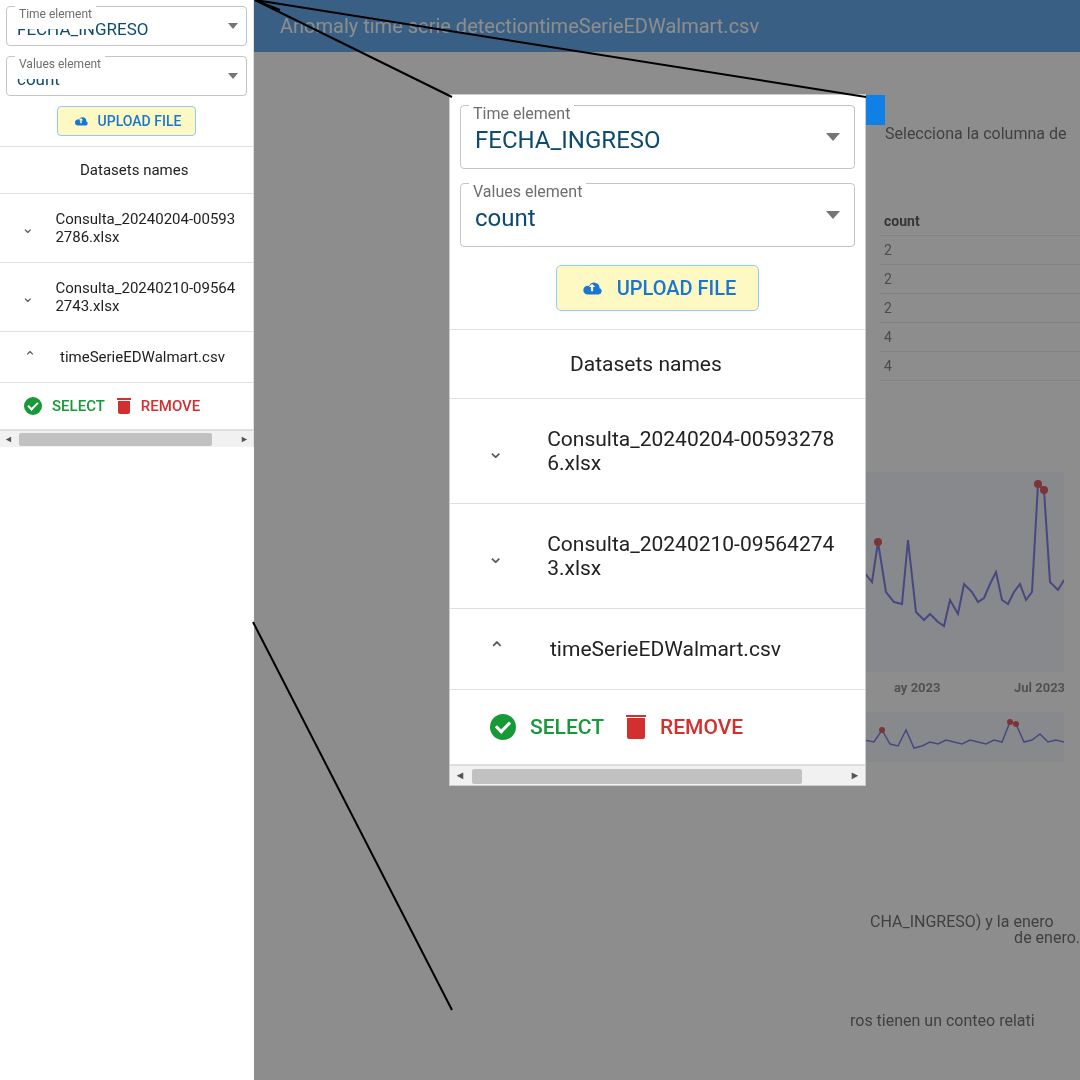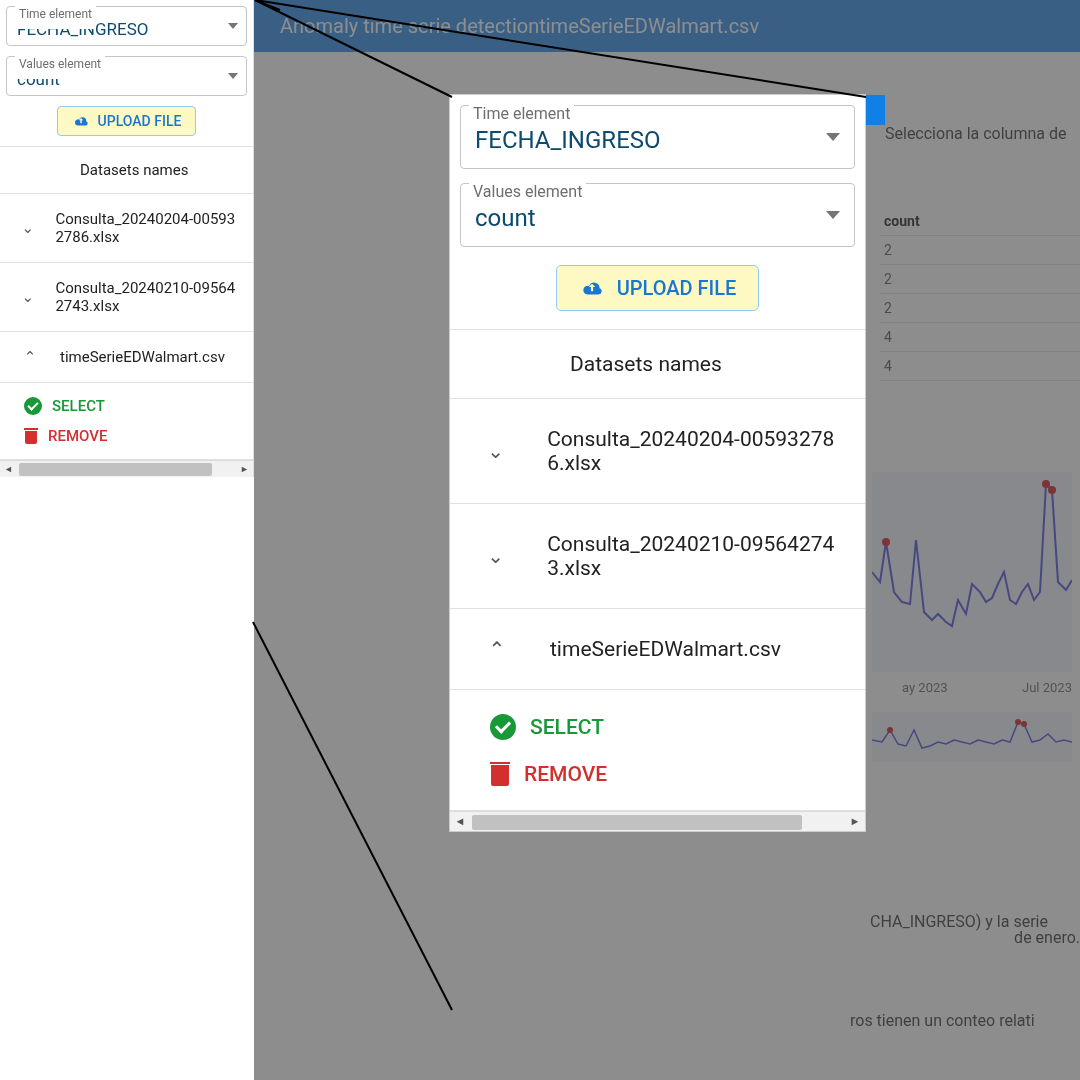--- a/index.html
+++ b/index.html
@@ -25,21 +25,21 @@
   .sidebar-sm{position:absolute;top:0;left:0;width:254px;background:#fff;border-right:1px solid var(--row-border);}
   .sel-wrap{position:relative;border:1px solid var(--grey-border);border-radius:4px;margin:6px 6px 0 6px;padding:12px 10px 6px 10px;}
   .sel-label{position:absolute;top:-8px;left:8px;background:#fff;padding:8px 4px;font-size:12px;color:var(--grey-text);}
   .sel-val{font-size:17px;color:#0c4a6e;}
   .sel-caret{position:absolute;right:8px;top:50%;transform:translateY(-50%);width:0;height:0;border-left:5px solid transparent;border-right:5px solid transparent;border-top:6px solid #757575;}
   .upload-row{display:flex;justify-content:center;padding:10px 0;border-bottom:1px solid var(--row-border);}
   .upload-btn{border:1px solid #90caf9;border-radius:4px;color:var(--blue);font-size:14px;font-weight:500;padding:6px 14px;display:inline-flex;align-items:center;gap:8px;background:#fef9c3;}
   .ds-head{padding:14px 0 14px 80px;font-size:15px;color:#222;border-bottom:1px solid var(--row-border);}
   .ds-item{display:flex;align-items:center;gap:20px;padding:16px 10px 16px 20px;border-bottom:1px solid var(--row-border);font-size:15px;color:#222;}
   .chev{width:20px;text-align:center;color:#555;}
-  .ds-actions{padding:14px 0 14px 24px;display:flex;flex-direction:column;gap:12px;border-bottom:1px solid var(--row-border);}
+  .ds-actions{padding:14px 0 14px 24px;display:flex;gap:12px;border-bottom:1px solid var(--row-border);}
   .act{display:inline-flex;align-items:center;gap:10px;font-size:15px;font-weight:500;}
   .act.select{color:var(--green);}
   .act.remove{color:var(--red);}
   .hscroll{height:17px;background:#f1f1f1;display:flex;align-items:center;border-top:1px solid #dcdcdc;}
   .hscroll .arrow{width:17px;height:17px;display:flex;align-items:center;justify-content:center;color:#555;font-size:9px;}
   .hscroll .track{flex:1;height:17px;position:relative;}
   .hscroll .thumb{position:absolute;top:2px;left:2px;height:13px;width:88%;background:#c1c1c1;border-radius:2px;}
 
   
   .zoom{position:absolute;top:95px;left:450px;width:415px;background:#fff;box-shadow:0 0 0 1px #ccc;}
@@ -59,21 +59,21 @@
   .zoom .hscroll .thumb{height:15px;}
   .corner{position:absolute;top:95px;left:855px;width:30px;height:30px;background:var(--blue-header);}
 
   
   .tbl{position:absolute;top:155px;right:0;width:200px;font-size:14px;}
   .tbl-h{font-weight:700;padding:6px 4px;border-bottom:1px solid var(--row-border);}
   .tbl-row{padding:6px 4px;border-bottom:1px solid var(--row-border);color:#444;}
   .bg-text{position:absolute;right:0;font-size:16px;color:#222;white-space:nowrap;}
 
   
-  .chart{position:absolute;right:8px;width:200px;}
+  .chart{position:absolute;right:16px;width:200px;font-weight:bold;}
   .chart svg{display:block;}
 
   
   .lines{position:absolute;inset:0;pointer-events:none;}
 
   
   .i-cloud{width:18px;height:14px;}
   .zoom .i-cloud{width:26px;height:20px;}
   .i-check{width:18px;height:18px;border-radius:50%;background:var(--green);position:relative;display:inline-block;}
   .i-check::after{content:"";position:absolute;left:4px;top:5px;width:8px;height:4px;border-left:2px solid #fff;border-bottom:2px solid #fff;transform:rotate(-45deg);}
@@ -119,21 +119,21 @@
     <div class="chart" style="top:660px;">
       <svg width="200" height="50" viewBox="0 0 200 50">
         <rect x="0" y="0" width="200" height="50" fill="#eef3fb"></rect>
         <polyline fill="none" stroke="#3a3add" stroke-width="1.5" points="0,28 10,30 18,18 26,32 34,34 42,18 50,36 58,34 66,30 74,32 82,28 90,30 98,32 106,28 114,30 122,32 130,28 138,30 146,10 152,12 160,30 168,28 176,22 184,30 192,28 200,30"></polyline>
         <circle cx="18" cy="18" r="3" fill="#d40000"></circle>
         <circle cx="146" cy="10" r="3" fill="#d40000"></circle>
         <circle cx="152" cy="12" r="3" fill="#d40000"></circle>
       </svg>
     </div>
 
-    <div class="bg-text" style="top:860px;width:210px;text-align:left;">CHA_INGRESO) y la serie</div>
+    <div class="bg-text" style="top:860px;width:210px;text-align:left;">CHA_INGRESO) y la enero</div>
     <div class="bg-text" style="top:876px;width:210px;text-align:right;">de enero.</div>
     <div class="bg-text" style="top:930px;width:230px;text-align:left;margin-top:29px;">ros tienen un conteo relati</div>
   </div>
 
   <div class="overlay"></div>
 
   <div class="sidebar-sm">
     <div class="sel-wrap">
       <span class="sel-label">Time element</span>
       <div class="sel-val">FECHA_INGRESO</div>

